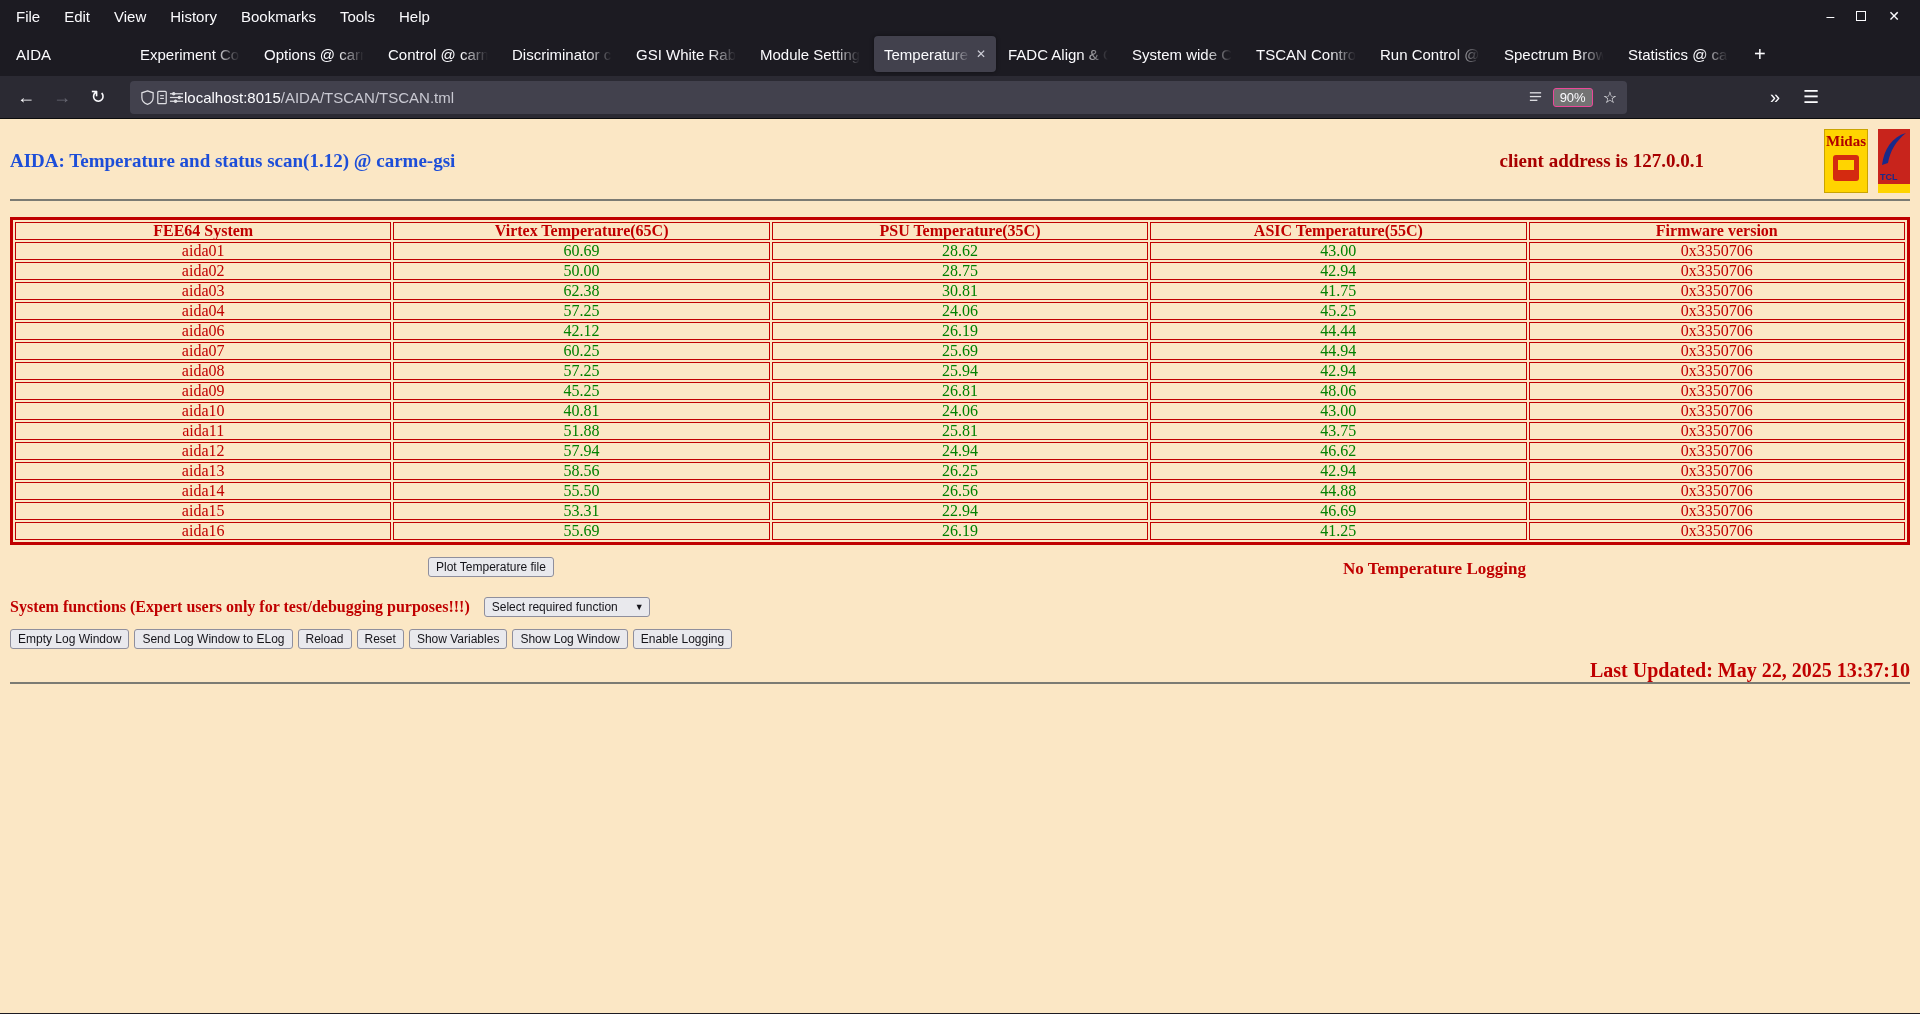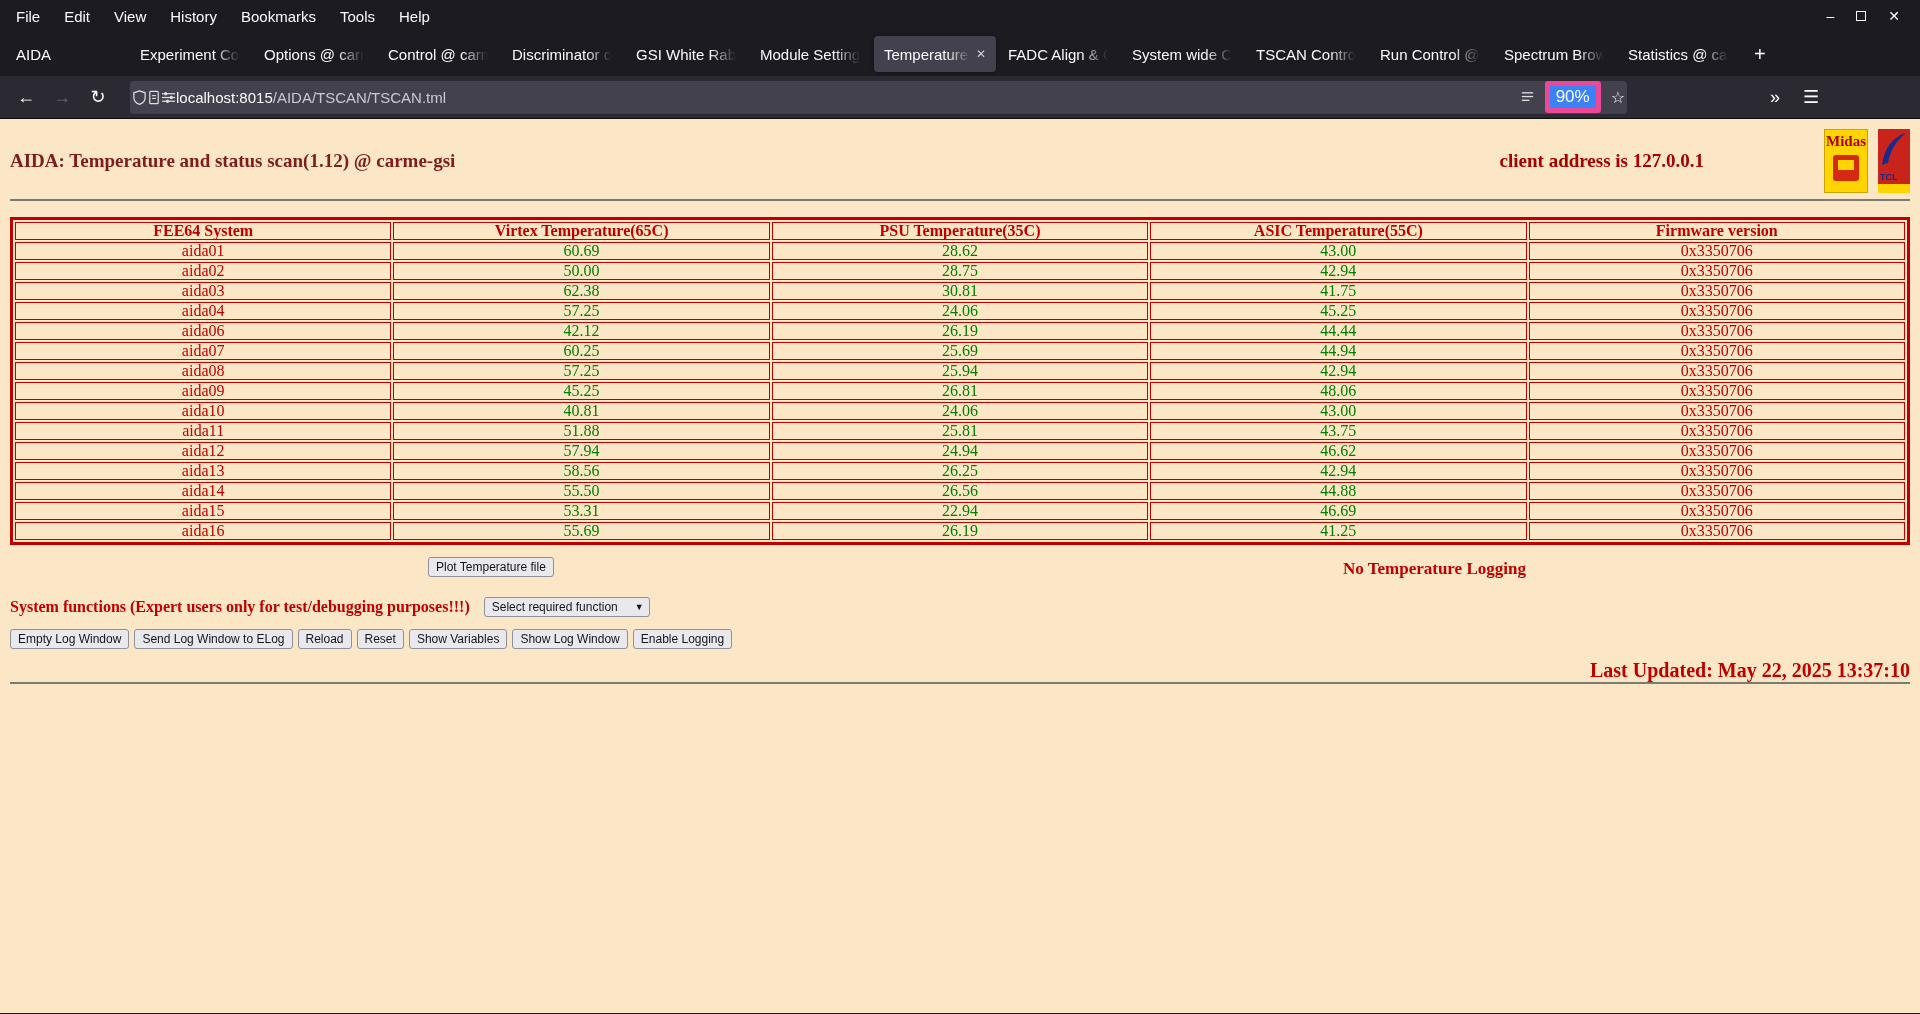--- a/index.html
+++ b/index.html
@@ -20,33 +20,33 @@
   .tab.active { background:#42414d; box-shadow:0 0 4px rgba(0,0,0,.4); }
   .tab-label { flex:1; white-space:nowrap; overflow:hidden;
       -webkit-mask-image:linear-gradient(90deg,#000 72%,transparent 98%);
       mask-image:linear-gradient(90deg,#000 72%,transparent 98%); }
   .tab-close { font-size:12px; color:#cfcfd8; margin-left:4px; }
   .newtab { color:#fbfbfe; font-size:20px; padding:0 12px; cursor:default; }
 
   .navbar { height:43px; background:#2b2a33; display:flex; align-items:center; padding:0 10px; gap:4px; border-bottom:1px solid #0c0c0d; }
   .nav-btn { min-width:32px; height:32px; display:flex; align-items:center; justify-content:center; color:#fbfbfe; font-size:18px; border-radius:4px; cursor:default; }
   .nav-btn.dim { color:#6a6a75; }
-  .urlbar { flex:1; max-width:1497px; height:33px; background:#42414d; border-radius:4px; display:flex; align-items:center; padding:0 2px; margin:0 128px 0 12px; color:#fbfbfe; font-size:15px; }
+  .urlbar { flex:1; max-width:1497px; height:33px; background:#42414d; border-radius:4px; display:flex; align-items:center; padding:0 10px; margin:0 128px 0 12px; color:#fbfbfe; font-size:15px; }
   .urlbar svg { flex:none; opacity:.85; }
   .url-text { flex:1; white-space:nowrap; overflow:hidden; }
   .url-host { color:#fbfbfe; }
   .url-path { color:#c9c9d2; }
   .url-right { display:flex; align-items:center; gap:10px; }
-  .zoom-pill { border:5px solid #ec4899; background:#3b82f6; border-radius:3px; font-size:17px; padding:1px 6px; color:#fbfbfe; }
+  .zoom-pill { border:1px solid #ec4899; background:#737373; border-radius:3px; font-size:13px; padding:1px 6px; color:#fbfbfe; }
   .star { font-size:16px; color:#fbfbfe; }
 
   
   .page { height:894px; background:#fbe7c5; font-family:"Liberation Serif", serif; color:#000; padding:0 10px; overflow:hidden; }
   .page-header { display:flex; align-items:center; padding:10px 0 6px; }
-  .page-title { font-size:19px; font-weight:bold; color:#7f1d1d; }
+  .page-title { font-size:19px; font-weight:bold; color:#1d4ed8; }
   .client-address { margin-left:auto; margin-right:120px; font-size:19px; font-weight:bold; color:#a80000; }
   .logos { display:flex; gap:10px; align-items:flex-start; }
 
   .midas-logo { width:44px; height:64px; background:#ffd400; border:1px solid #caa400; display:flex; flex-direction:column; align-items:center; justify-content:flex-start; padding-top:4px; }
   .midas-text { font-family:"Liberation Serif", serif; font-weight:bold; color:#b00000; font-size:15px; line-height:1; }
   .midas-graphic { width:26px; height:26px; margin-top:6px; background:#d42a10; border-radius:3px; position:relative; }
   .midas-graphic::after { content:""; position:absolute; left:5px; top:5px; width:16px; height:10px; background:#ffd400; }
 
   .tcl-logo { width:32px; height:64px; background:#c8241c; position:relative; overflow:hidden; display:flex; flex-direction:column; justify-content:flex-end; }
   .tcl-text { position:relative; z-index:2; color:#1a2a8a; font-weight:bold; font-size:9px; font-family:"Liberation Sans",sans-serif; padding-left:2px; line-height:1; }

